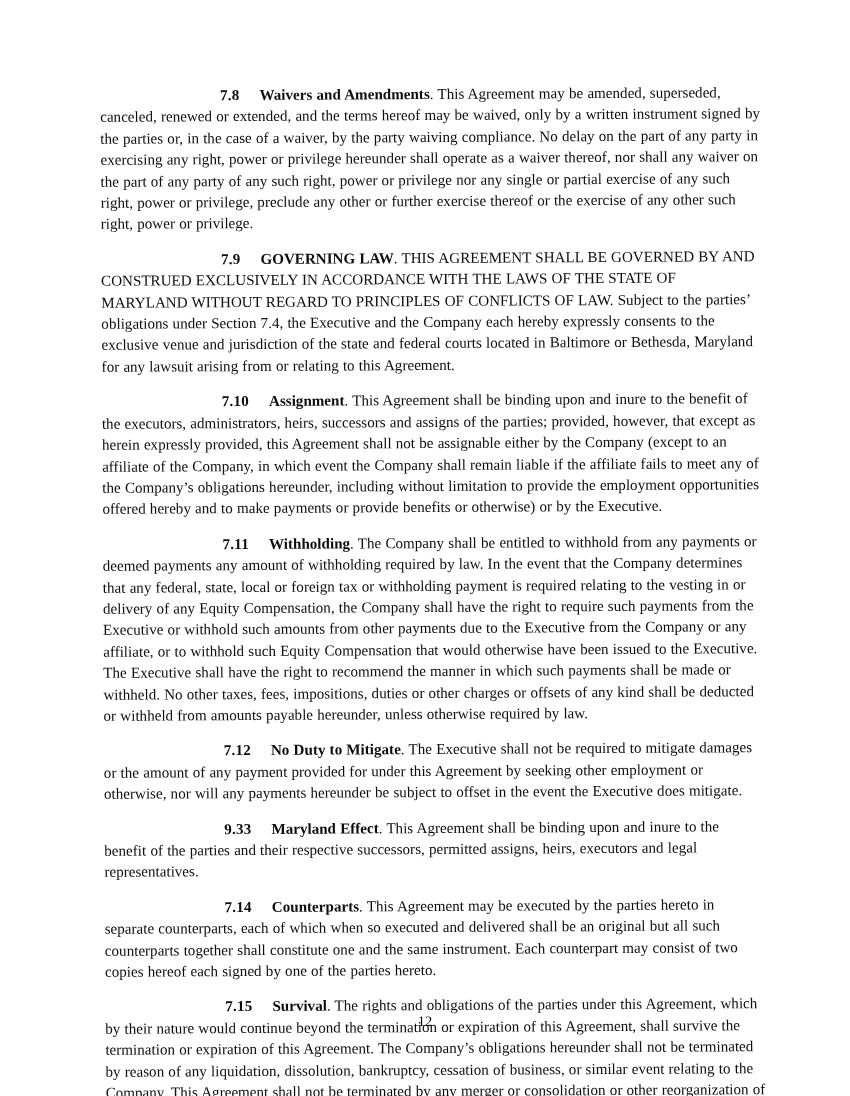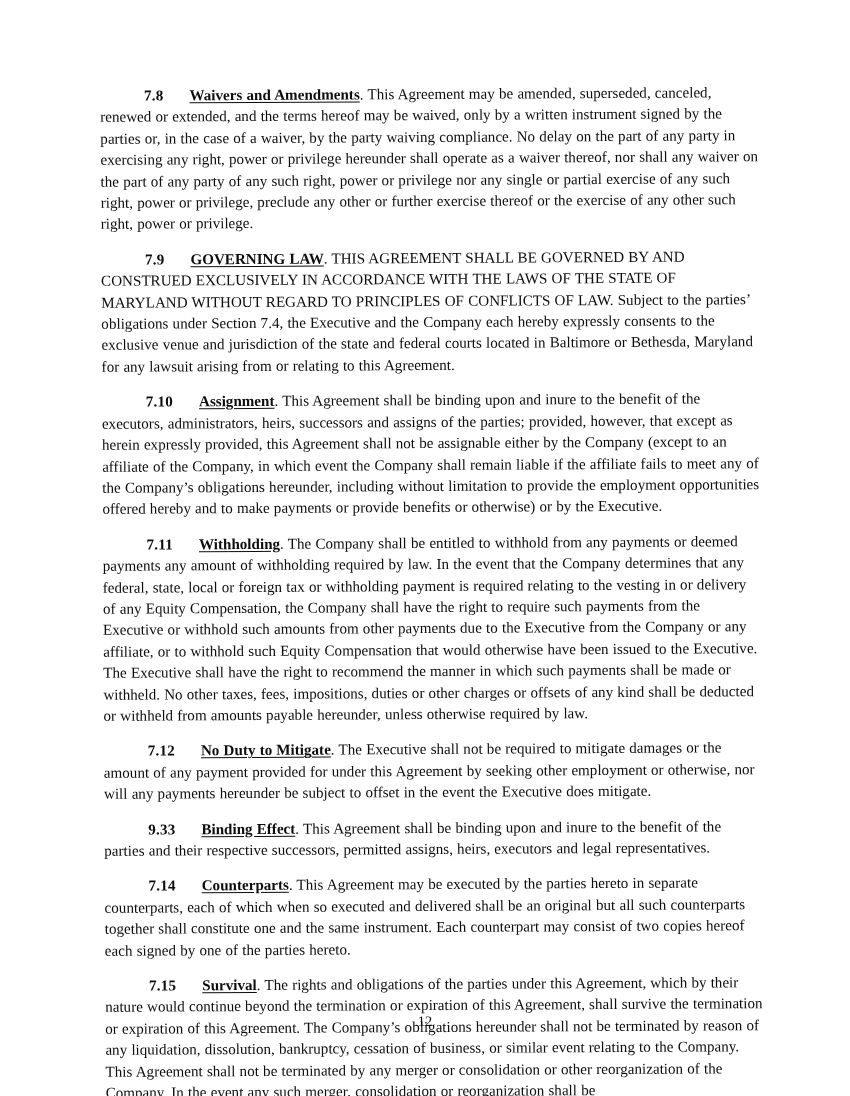--- a/index.html
+++ b/index.html
@@ -45,28 +45,27 @@
   .para.tight {
     margin-bottom: 13px;
   }
 
   
   .lead {
     display: inline;
   }
   .sec-num {
     font-weight: bold;
-    margin-left: 44px;
+    margin-left: 120px;
     letter-spacing: 0.2px;
   }
   .sec-title {
     font-weight: bold;
-    text-decoration: underline;
     text-underline-offset: 1.5px;
-    margin-left: 26px;
+    margin-left: 20px;
     text-align: center;
   }
   .sec-dot {
     font-weight: normal;
   }
 
   .page-number {
     position: absolute;
     top: 1013px;
     left: 0;
@@ -96,21 +95,21 @@
 
     <p class="para">
       <span class="lead"><span class="sec-num">7.11</span><span class="sec-title">Withholding</span><span class="sec-dot">.</span></span><span>  The Company shall be entitled to withhold from any payments or deemed payments any amount of withholding required by law.  In the event that the Company determines that any federal, state, local or foreign tax or withholding payment is required relating to the vesting in or delivery of any Equity Compensation, the Company shall have the right to require such payments from the Executive or withhold such amounts from other payments due to the Executive from the Company or any affiliate, or to withhold such Equity Compensation that would otherwise have been issued to the Executive.  The Executive shall have the right to recommend the manner in which such payments shall be made or withheld.  No other taxes, fees, impositions, duties or other charges or offsets of any kind shall be deducted or withheld from amounts payable hereunder, unless otherwise required by law.</span>
     </p>
 
     <p class="para">
       <span class="lead"><span class="sec-num">7.12</span><span class="sec-title">No Duty to Mitigate</span><span class="sec-dot">.</span></span><span>  The Executive shall not be required to mitigate damages or the amount of any payment provided for under this Agreement by seeking other employment or otherwise, nor will any payments hereunder be subject to offset in the event the Executive does mitigate.</span>
     </p>
 
     <p class="para">
-      <span class="lead"><span class="sec-num">9.33</span><span class="sec-title">Binding Effect</span><span class="sec-dot">.</span></span><span>  This Agreement shall be binding upon and inure to the benefit of the parties and their respective successors, permitted assigns, heirs, executors and legal representatives.</span>
+      <span class="lead"><span class="sec-num">9.33</span><span class="sec-title">Maryland Effect</span><span class="sec-dot">.</span></span><span>  This Agreement shall be binding upon and inure to the benefit of the parties and their respective successors, permitted assigns, heirs, executors and legal representatives.</span>
     </p>
 
     <p class="para">
       <span class="lead"><span class="sec-num">7.14</span><span class="sec-title">Counterparts</span><span class="sec-dot">.</span></span><span>  This Agreement may be executed by the parties hereto in separate counterparts, each of which when so executed and delivered shall be an original but all such counterparts together shall constitute one and the same instrument.  Each counterpart may consist of two copies hereof each signed by one of the parties hereto.</span>
     </p>
 
     <p class="para tight">
       <span class="lead"><span class="sec-num">7.15</span><span class="sec-title">Survival</span><span class="sec-dot">.</span></span><span>  The rights and obligations of the parties under this Agreement, which by their nature would continue beyond the termination or expiration of this Agreement, shall survive the termination or expiration of this Agreement.  The Company’s obligations hereunder shall not be terminated by reason of any liquidation, dissolution, bankruptcy, cessation of business, or similar event relating to the Company.  This Agreement shall not be terminated by any merger or consolidation or other reorganization of the Company.  In the event any such merger, consolidation or reorganization shall be</span>
     </p>
 

